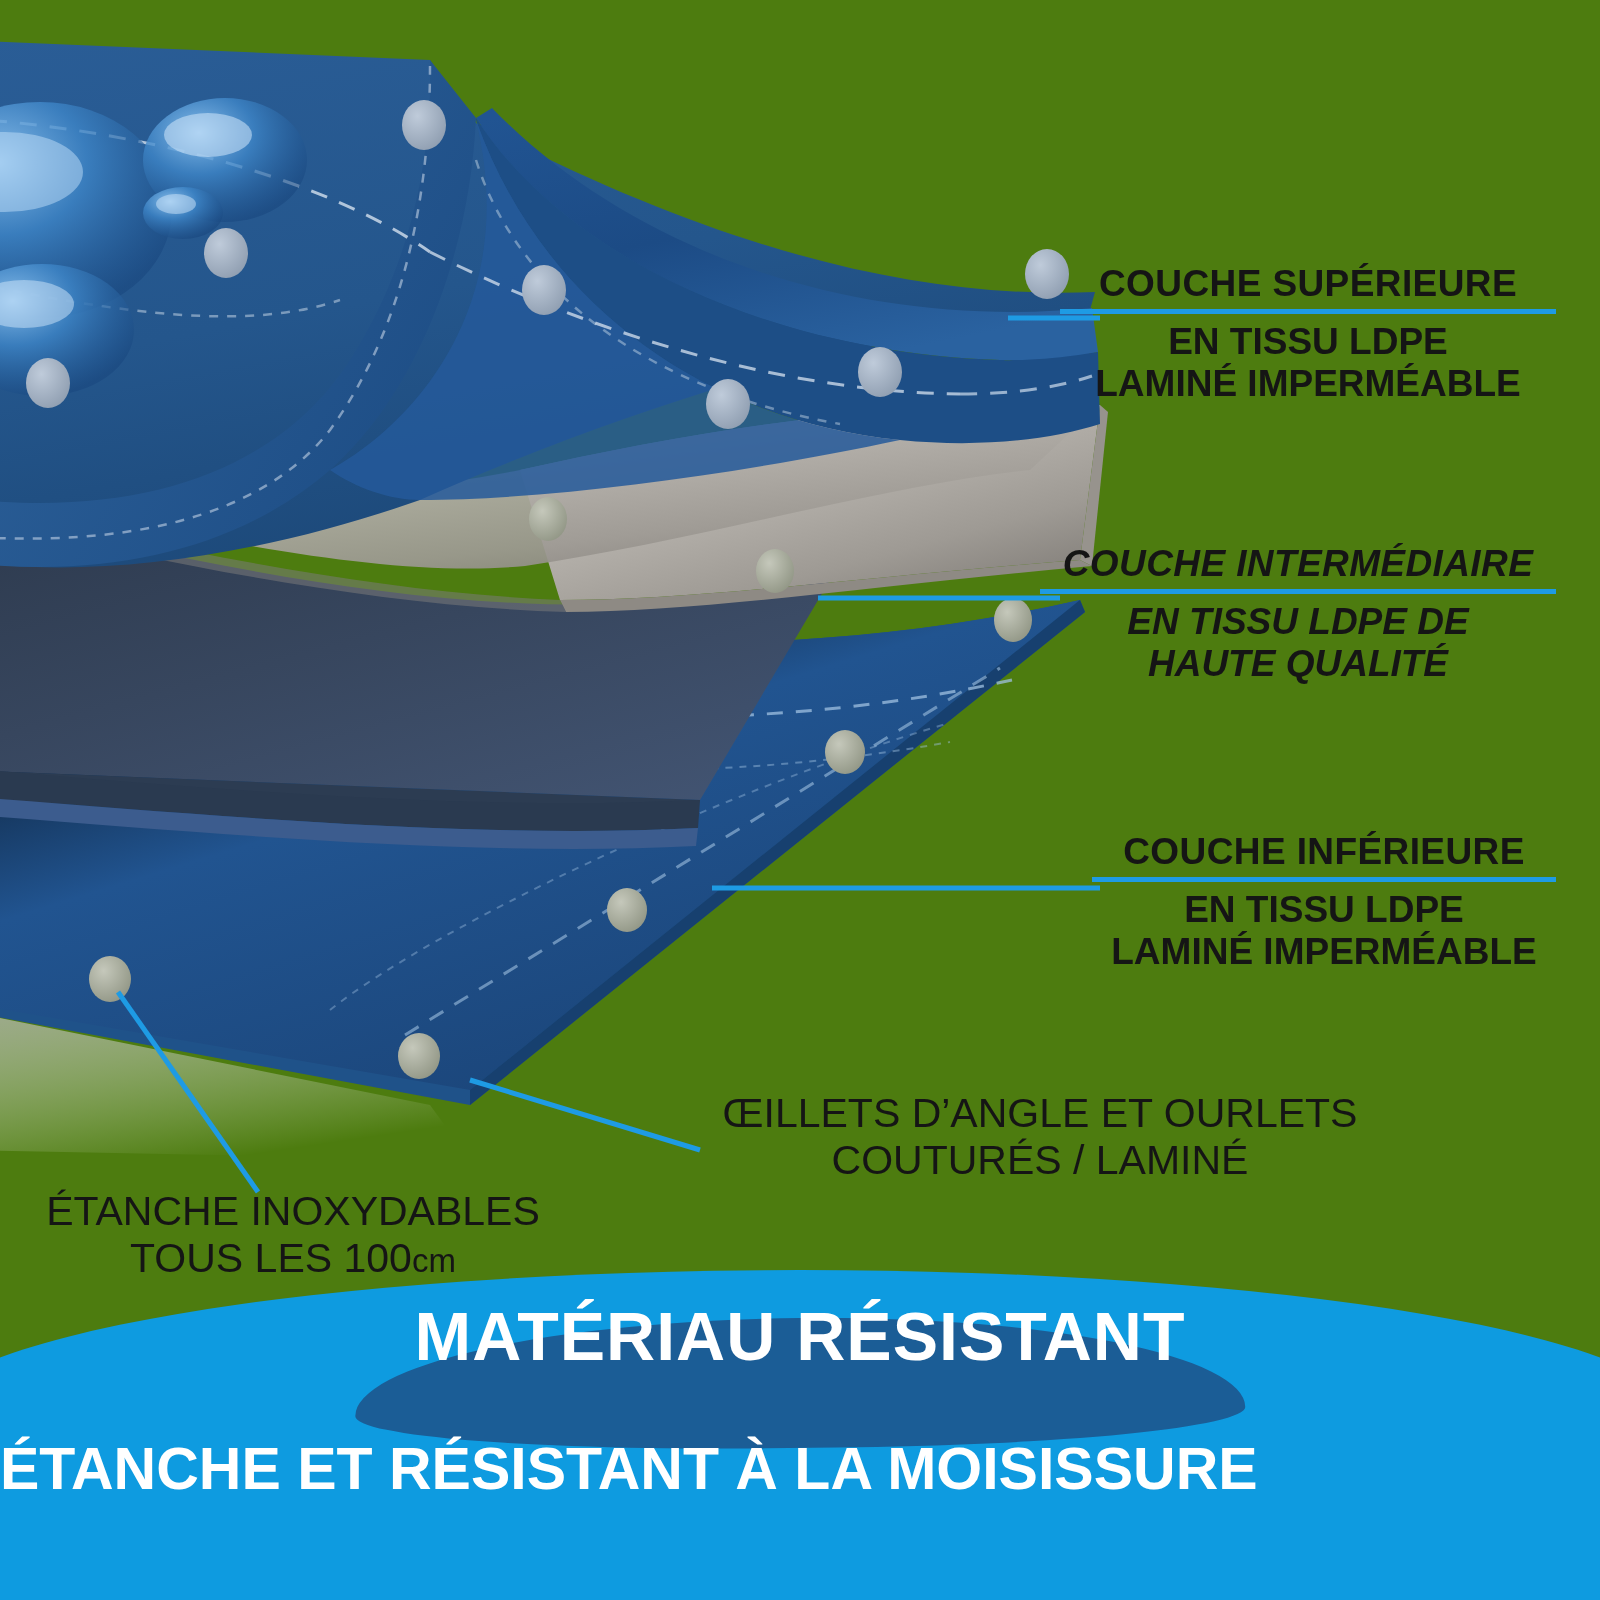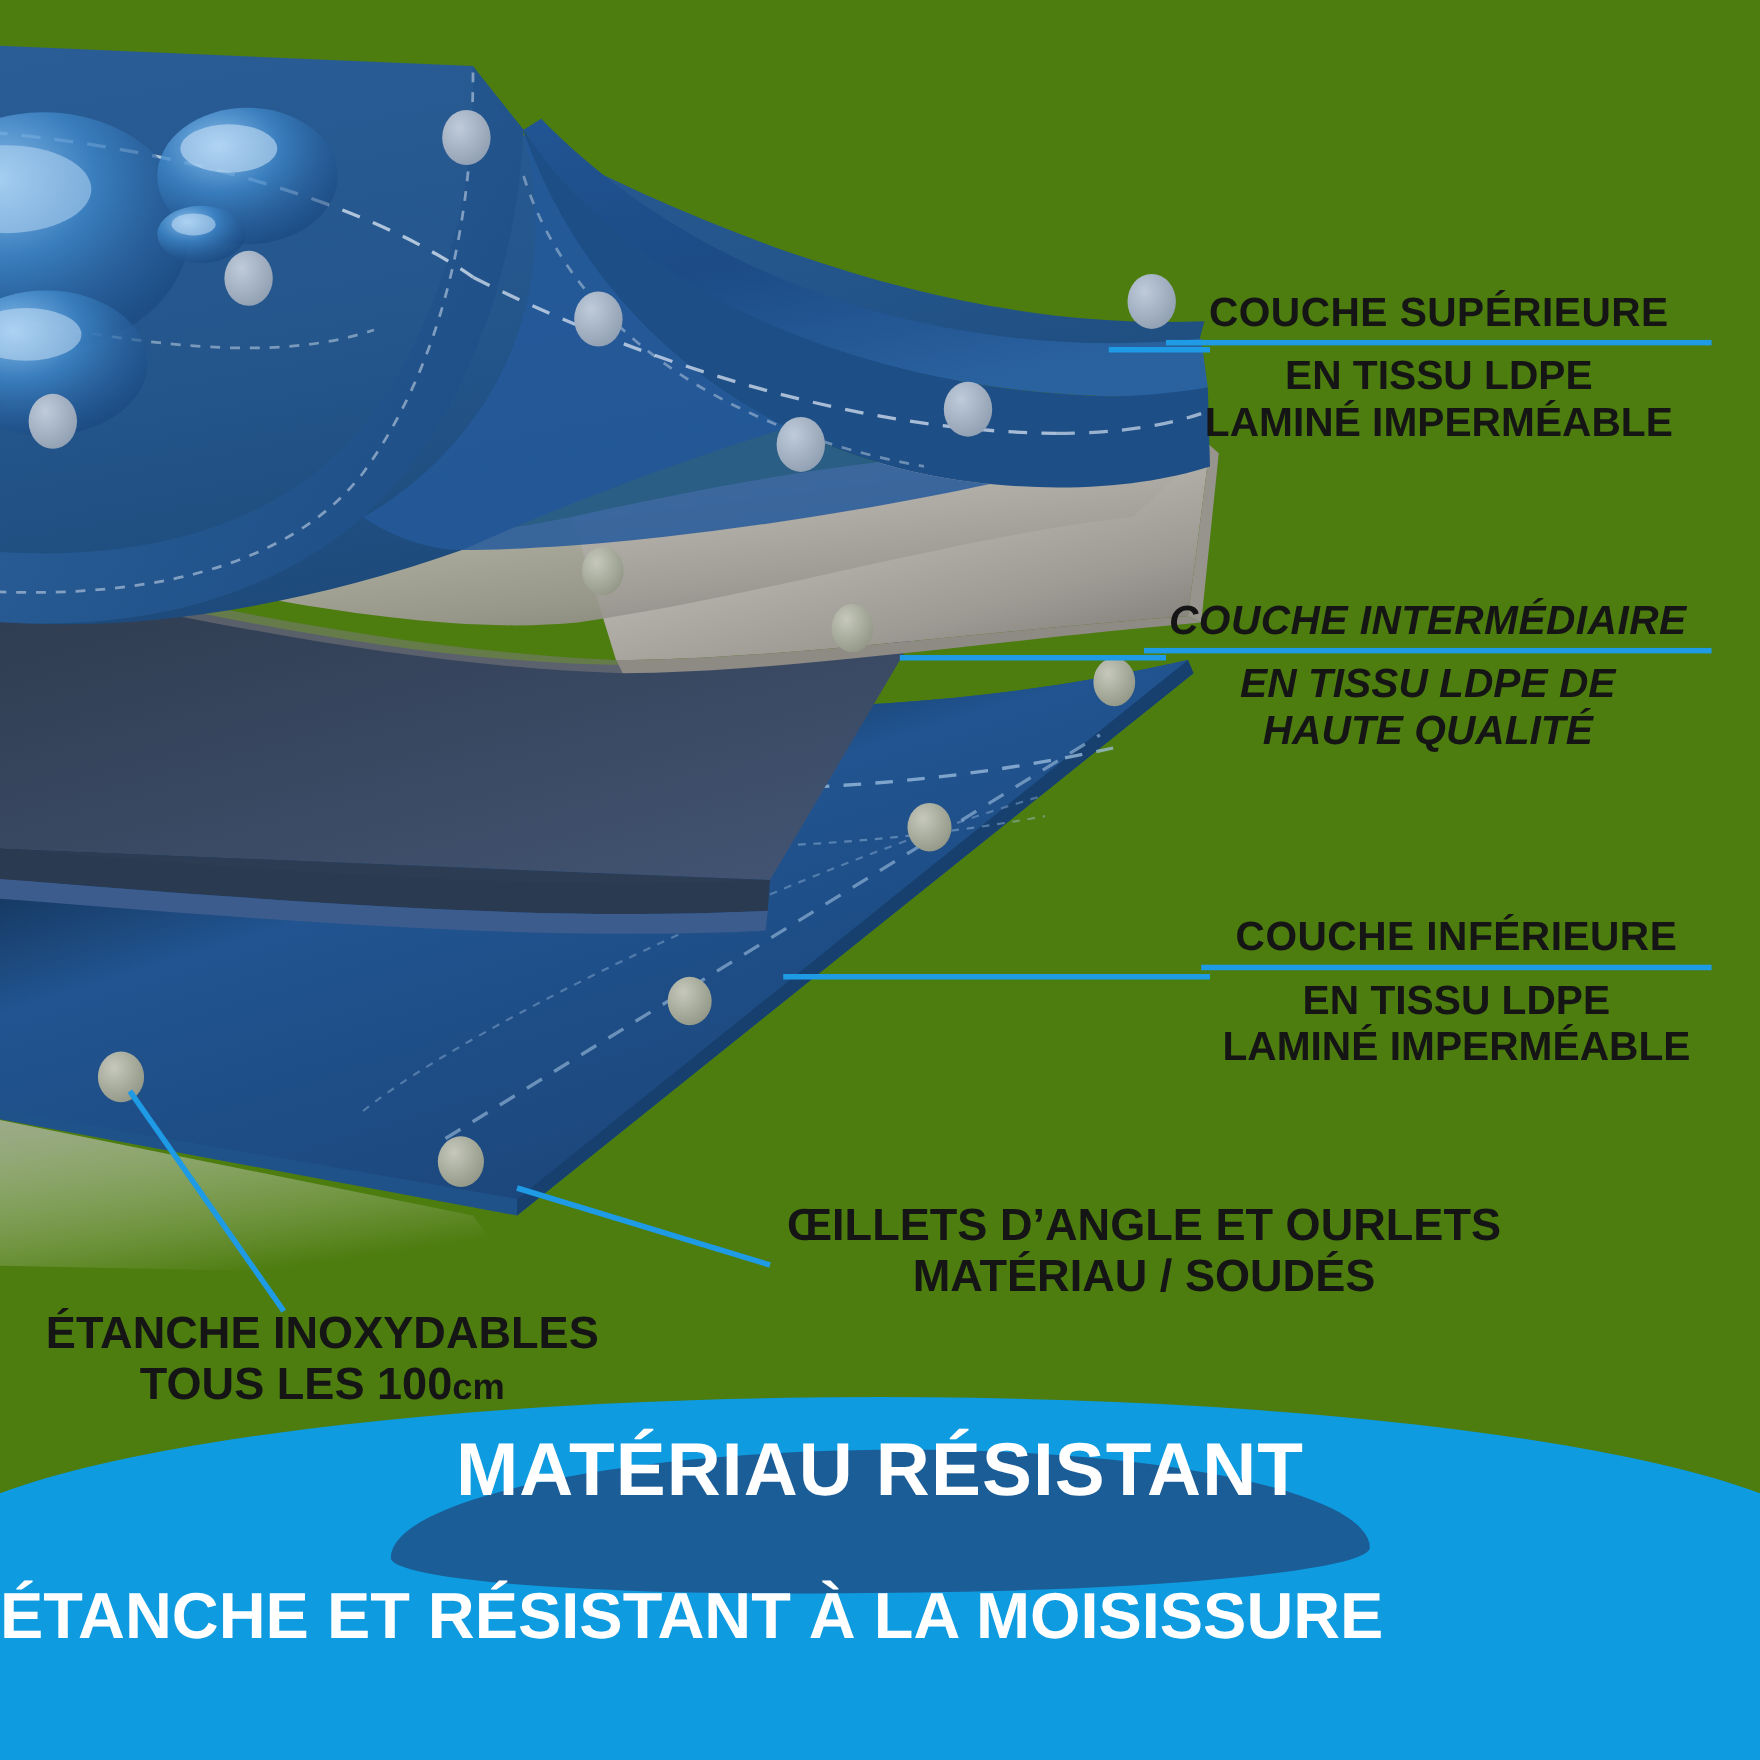--- a/index.html
+++ b/index.html
@@ -57,21 +57,21 @@
   #callout-top    { left: 1060px; top: 264px;  width: 496px; }
   #callout-mid    { left: 1040px; top: 544px;  width: 516px; font-style: italic; }
   #callout-bottom { left: 1092px; top: 832px;  width: 464px; }
 
   
   .callout-plain {
     position: absolute;
     text-align: center;
     color: #151515;
     font-size: 41px;
-    font-weight: bold;
+    font-weight: normal;
     line-height: 1.15;
     white-space: nowrap;
   }
   #callout-eyelets-corner { left: 690px; top: 1090px; width: 700px; }
   #callout-eyelets-stain  { left: 18px;  top: 1188px; width: 550px; }
   #callout-eyelets-stain .unit { font-size: 33px; }
 
   
   #banner {
     position: absolute;
@@ -297,21 +297,21 @@
 
   <div class="callout" id="callout-bottom">
     <div class="heading">COUCHE INFÉRIEURE</div>
     <div class="rule"></div>
     <div class="sub">EN TISSU LDPE</div>
     <div class="sub">LAMINÉ IMPERMÉABLE</div>
   </div>
 
   <div class="callout-plain" id="callout-eyelets-corner">
     <div>ŒILLETS D’ANGLE ET OURLETS</div>
-    <div>MATÉRIAU / SOUDÉS</div>
+    <div>COUTURÉS / LAMINÉ</div>
   </div>
 
   <div class="callout-plain" id="callout-eyelets-stain">
     <div>ÉTANCHE INOXYDABLES</div>
     <div><span>TOUS LES </span><span>100</span><span class="unit">cm</span></div>
   </div>
 
   <div id="banner">
     <div id="banner-inner">
       <div id="banner-swoosh"></div>

